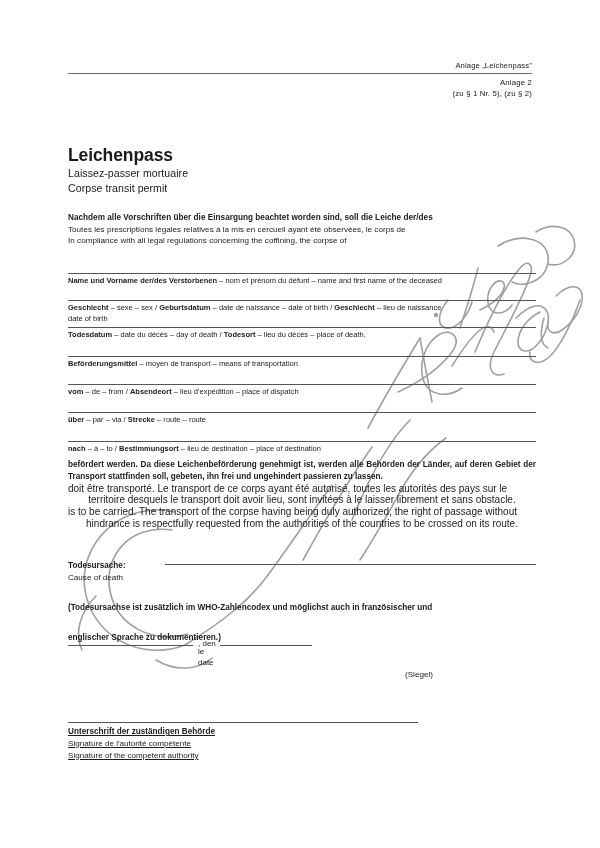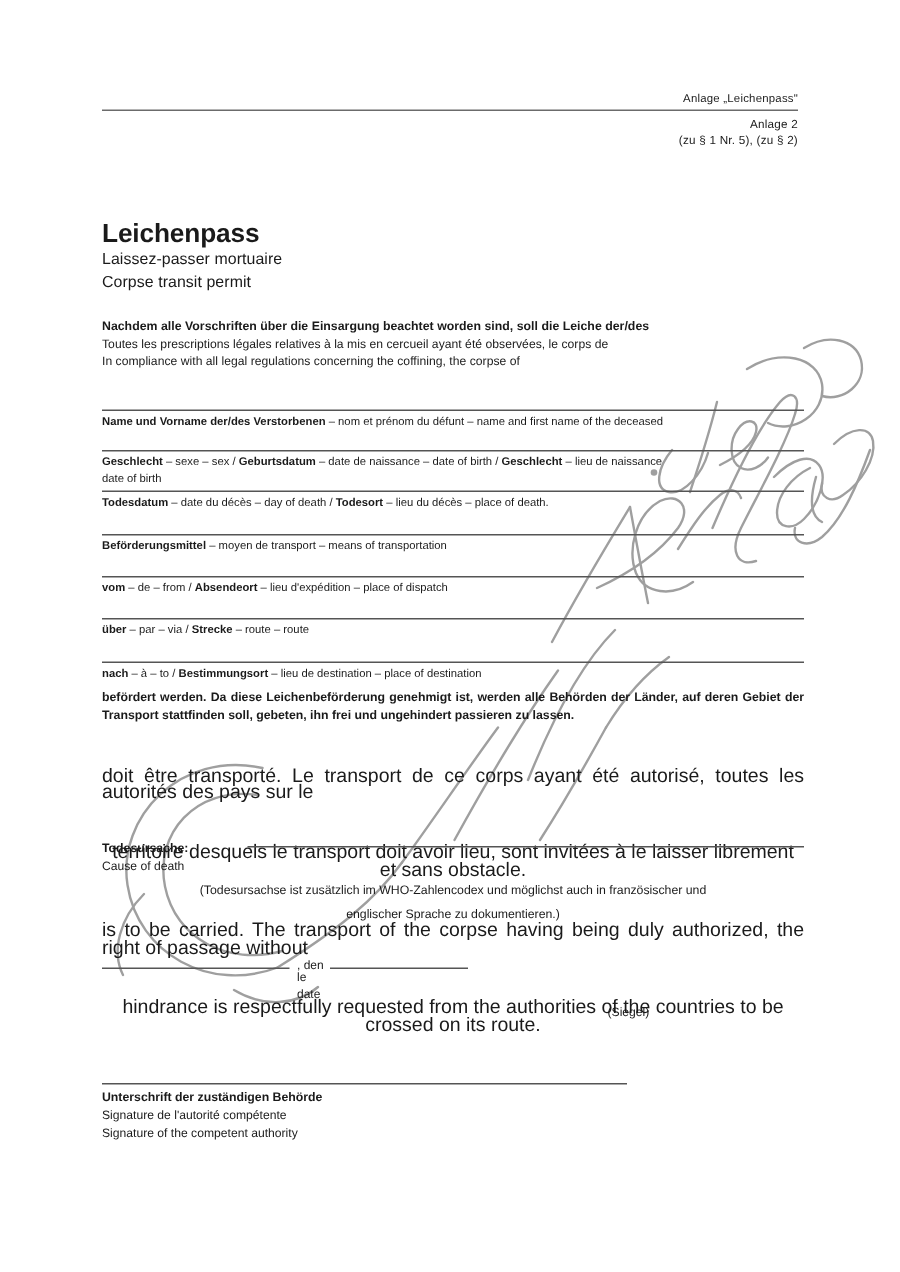--- a/index.html
+++ b/index.html
@@ -123,24 +123,23 @@
 
   
   .mainpara { position: absolute; left: 68px; top: 459px; width: 468px; }
   .mp-de {
     font-size: 8.2px;
     font-weight: bold;
     line-height: 11.8px;
     text-align: justify;
   }
   .mp-fr, .mp-en {
-    font-size: 13px;
+    font-size: 10px;
     line-height: 11.8px;
     text-align: justify;
-    margin-top: 28px;
   }
   .mp-fr-last, .mp-en-last { text-align: center; }
 
   
   .cod { position: absolute; left: 68px; top: 560px; width: 468px; }
   .cod-row {
     display: flex;
     align-items: baseline;
     gap: 35px;
   }
@@ -156,24 +155,23 @@
     margin-left: 4px;
     position: relative;
     top: -3px;
   }
   .cod-fr, .cod-en {
     font-size: 8.1px;
     line-height: 11.8px;
   }
   .cod-note {
     font-size: 8.2px;
-    font-weight: normal;
-    line-height: 11.8px;
-    margin-top: 4px;
-    text-align: center;
+    font-weight: bold;
+    line-height: 11.8px;
+    margin-top: 18px;
   }
 
   
   .sigline {
     position: absolute;
     left: 68px;
     top: 636px;
     width: 468px;
   }
   .sig-row {
@@ -203,21 +201,21 @@
     margin-left: 130px;
   }
   .siegel {
     position: absolute;
     left: 405px;
     top: 670px;
     font-size: 8.1px;
   }
 
   
-  .auth { position: absolute; left: 68px; top: 722px; width: 468px; }
+  .auth { position: absolute; left: 68px; top: 722px; width: 468px; text-decoration: underline; }
   .auth-rule {
     border: 0;
     border-top: 1px solid #555;
     margin: 0 0 3px 0;
     width: 350px;
   }
   .auth-de {
     font-size: 8.2px;
     font-weight: bold;
     line-height: 11.8px;

